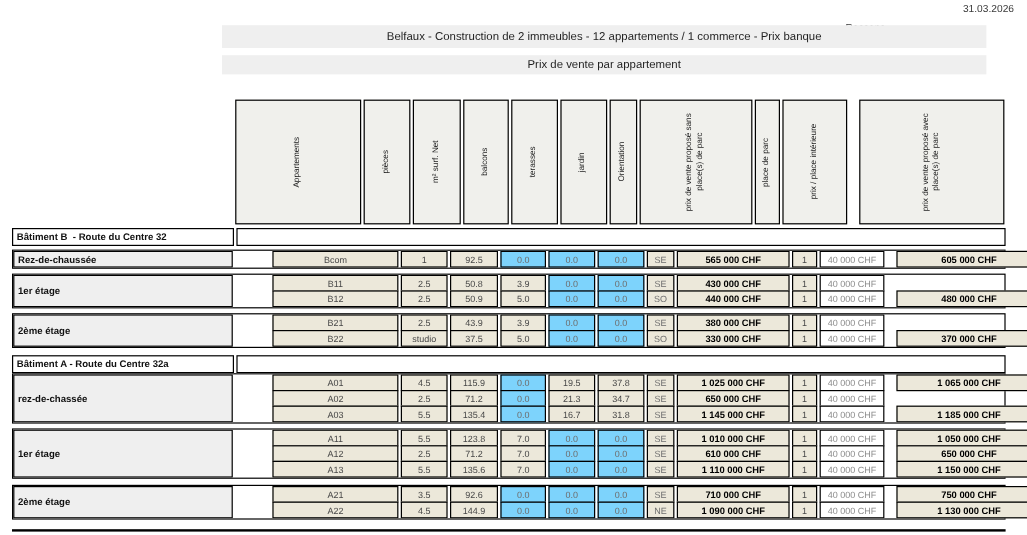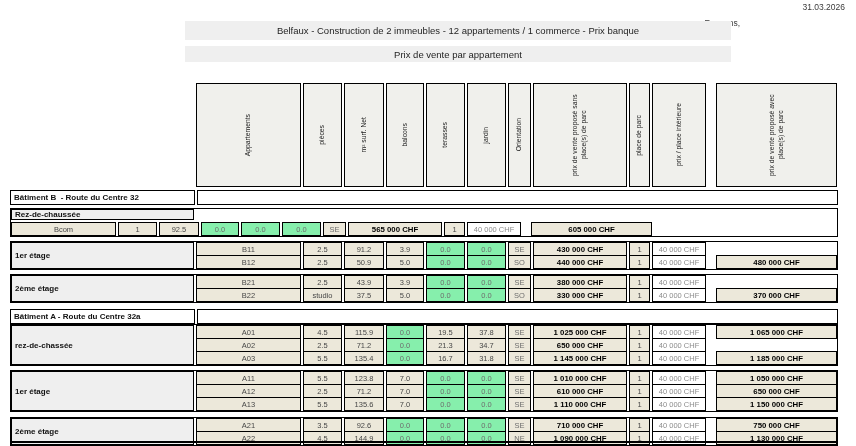--- a/index.html
+++ b/index.html
@@ -3,21 +3,21 @@
 <meta charset="utf-8">
 <style>
   html,body{margin:0;padding:0;background:#fff;}
   body{width:856px;height:446px;position:relative;overflow:hidden;
        font-family:"Liberation Sans",sans-serif;}
   .abs{position:absolute;}
   
   .place{top:18px;right:116px;font-size:8.5px;color:#3a3a3a;}
   .date{top:2px;right:11px;font-size:8.5px;color:#3a3a3a;}
   
-  .bar{left:185px;width:546px;background:#efefef;display:flex;align-items:center;
+  .bar{left:185px;width:637px;background:#efefef;display:flex;align-items:center;
        justify-content:center;color:#1f1f1f;}
   .bar1{top:21px;height:19px;font-size:9.5px;}
   .bar2{top:46px;height:16px;font-size:9.5px;}
   
   .grid{display:grid;column-gap:2px;
         grid-template-columns:105px 39px 40px 38px 39px 39px 23px 94px 21px 54px 6px 121px;}
   
   .header{left:196px;top:83px;height:104px;}
   .hcell{border:1px solid #000;background:#f0f0ec;display:flex;align-items:center;
          justify-content:center;box-sizing:border-box;overflow:hidden;}
@@ -29,26 +29,26 @@
   .section-row{display:flex;gap:2px;height:15px;}
   .section-label{width:185px;border:1px solid #000;box-sizing:border-box;background:#fff;
          font-size:8px;font-weight:bold;color:#111;display:flex;align-items:center;
          padding-left:3px;white-space:pre;}
   .section-rest{flex:1;border:1px solid #000;box-sizing:border-box;background:#fff;}
   .group{display:flex;gap:2px;border:1px solid #000;background:#fff;}
   .group-label{width:183px;background:#efefef;border:1px solid #000;box-sizing:border-box;
          font-size:8px;font-weight:bold;color:#111;display:flex;align-items:center;
          padding-left:3px;}
   .rows{display:flex;flex-direction:column;width:641px;}
-  .row{height:14px;}
+  .row{height:14px;margin-left:31px;}
   .row + .row{margin-top:-1px;}
   .c{border:1px solid #000;background:#ece8da;box-sizing:border-box;display:flex;
      align-items:center;justify-content:center;font-size:7.5px;color:#474747;
      overflow:hidden;white-space:nowrap;}
-  .c.white{background:#86efac;color:#6e6e6e;}
+  .c.white{background:#7dd3fc;color:#6e6e6e;}
   .c.bold{font-weight:bold;color:#000;font-size:7.8px;}
   .c.money-gray{background:#fff;color:#8c8c8c;}
   .c.orient{color:#6e6e6e;}
   .c.sp{border:none;background:transparent;}
   .bottom-line{left:10px;top:441px;width:828px;height:2px;background:#000;}
 </style>
 </head>
 <body>
 
 <span class="abs place">Rossens,</span>
@@ -96,21 +96,21 @@
     <div class="hcell">
       <span class="vtext">prix de vente proposé avec place(s) de parc</span>
     </div>
   </div>
 
 <div class="abs table" id="table">
     <div class="section-row" style="margin-top: 0px;">
       <div class="section-label">Bâtiment B  - Route du Centre 32</div>
       <div class="section-rest"></div>
     </div>
-    <div class="group" style="margin-top: 3px; flex-direction: column;">
+    <div class="group" style="margin-top: 3px;">
       <div class="group-label">Rez-de-chaussée</div>
       <div class="rows">
         <div class="grid row">
           <div class="c">Bcom</div>
           <div class="c">1</div>
           <div class="c">92.5</div>
           <div class="c white">0.0</div>
           <div class="c white">0.0</div>
           <div class="c white">0.0</div>
           <div class="c orient">SE</div>
@@ -121,21 +121,21 @@
           <div class="c bold">605 000 CHF</div>
         </div>
       </div>
     </div>
     <div class="group" style="margin-top: 4px;">
       <div class="group-label">1er étage</div>
       <div class="rows">
         <div class="grid row">
           <div class="c">B11</div>
           <div class="c">2.5</div>
-          <div class="c">91.2</div>
+          <div class="c">50.8</div>
           <div class="c">3.9</div>
           <div class="c white">0.0</div>
           <div class="c white">0.0</div>
           <div class="c orient">SE</div>
           <div class="c bold">430 000 CHF</div>
           <div class="c">1</div>
           <div class="c money-gray">40 000 CHF</div>
           <div class="c sp"></div>
         </div>
         <div class="grid row">

